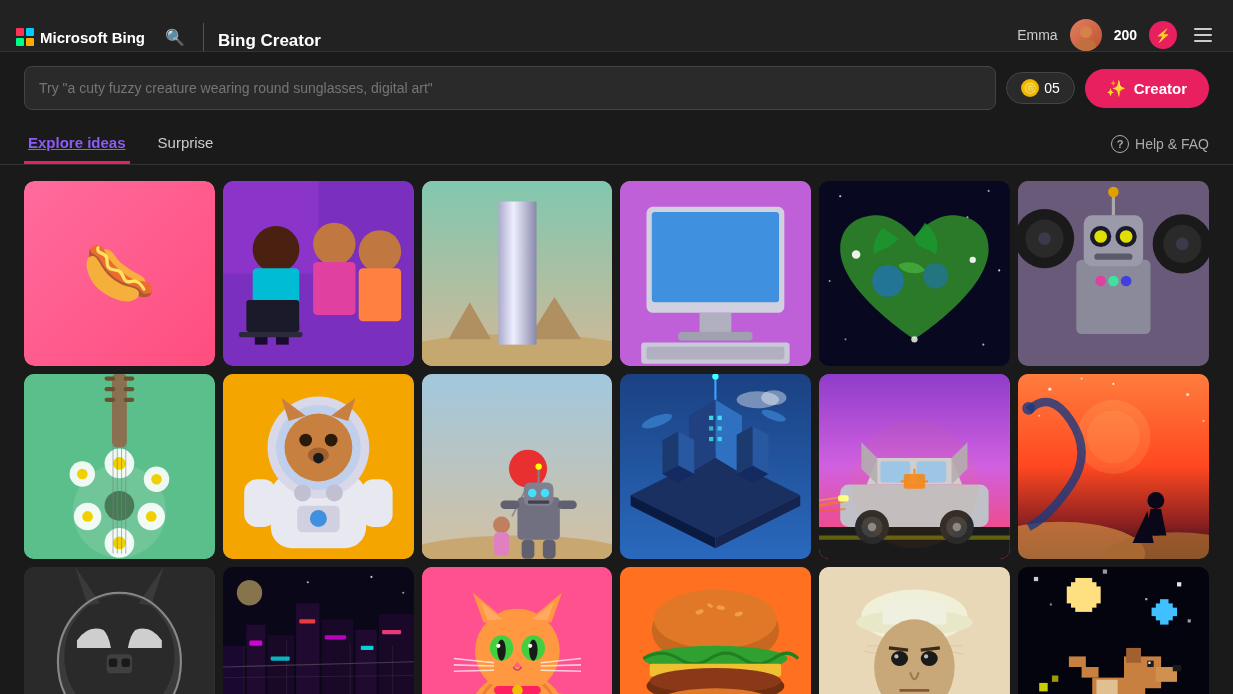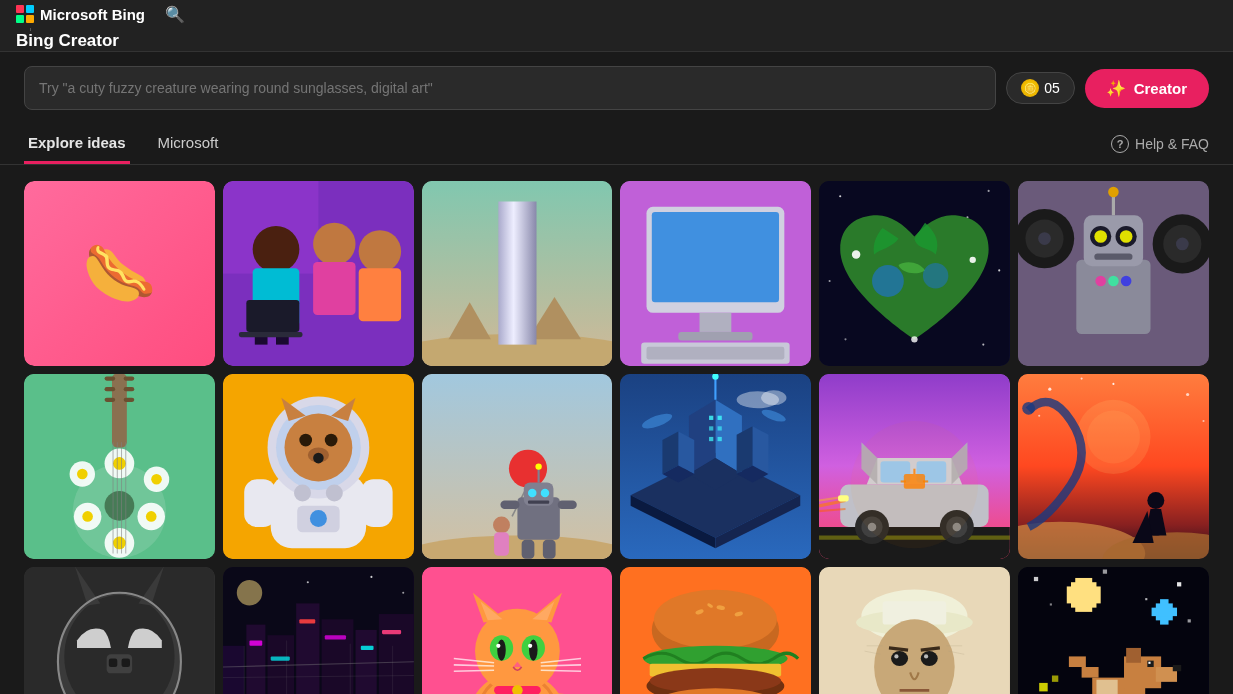--- a/index.html
+++ b/index.html
@@ -8,26 +8,25 @@
       height: 694px;
       background: #1a1a1a;
       font-family: 'Segoe UI', Arial, sans-serif;
       color: #fff;
       overflow: hidden;
     }
 
     
     .header {
       display: flex;
-      align-items: flex-start;
+      align-items: flex-end;
       height: 52px;
       background: #222;
       padding: 0 16px;
       border-bottom: 1px solid #333;
-      flex-direction: column;
     }
     .header-logo {
       display: flex;
       align-items: center;
       gap: 8px;
     }
     .bing-logo-icon {
       display: flex;
       align-items: center;
       gap: 6px;
@@ -214,23 +213,24 @@
     .tab {
       padding: 10px 4px;
       margin-right: 24px;
       font-size: 15px;
       color: #ccc;
       cursor: pointer;
       border-bottom: 3px solid transparent;
       text-decoration: none;
     }
     .tab.active {
-      color: #e5e5e5;
+      color: #8b5cf6;
       border-bottom: 3px solid #e82060;
       font-weight: 600;
+      text-decoration: underline;
     }
     .help-link {
       margin-left: auto;
       display: flex;
       align-items: center;
       gap: 6px;
       font-size: 14px;
       color: #aaa;
       cursor: pointer;
     }
@@ -405,39 +405,55 @@
           <span></span>
           <span></span>
           <span></span>
       </div>
       <span class="header-logo-text">Microsoft Bing</span>
     </div>
     <div class="header-search-icon">🔍</div>
   </div>
   <div class="header-divider"></div>
   <span class="header-app-title">Bing Creator</span>
+  <div class="header-right">
+    <span class="header-username">Emma</span>
+    <div class="header-avatar">
+      <svg width="32" height="32" viewBox="0 0 32 32">
+        <circle cx="16" cy="13" r="6" fill="#d4824a"></circle>
+        <ellipse cx="16" cy="27" rx="10" ry="7" fill="#c07040"></ellipse>
+      </svg>
+    </div>
+    <span class="header-coins">200</span>
+    <div class="header-boost-icon">⚡</div>
+    <div class="header-menu-icon">
+      <span></span>
+        <span></span>
+        <span></span>
+    </div>
+  </div>
 </div>
 
 <div class="search-bar-row">
   <div class="search-input-wrapper">
     <input type="text" placeholder="Try &quot;a cuty fuzzy creature wearing round sunglasses, digital art&quot;" style="">
   </div>
   <div class="coin-badge">
     <div class="coin-icon">🪙</div>
     <span>05</span>
   </div>
   <button class="create-btn">
     <span class="create-btn-icon">✨</span>
     <span>Creator</span>
   </button>
 </div>
 
 <div class="tabs-row">
   <span class="tab active">Explore ideas</span>
-  <span class="tab">Microsoft</span>
+  <span class="tab">Surprise</span>
   <div class="help-link">
     <div class="help-icon">?</div>
     <span>Help &amp; FAQ</span>
   </div>
 </div>
 
 <div class="image-grid-container">
   <div class="image-grid">
 
     <div class="grid-cell">

